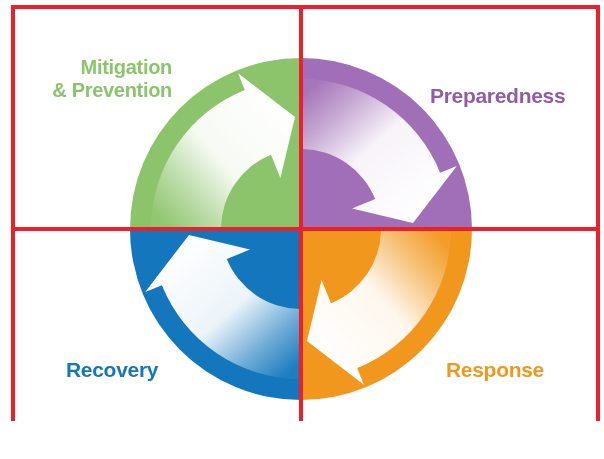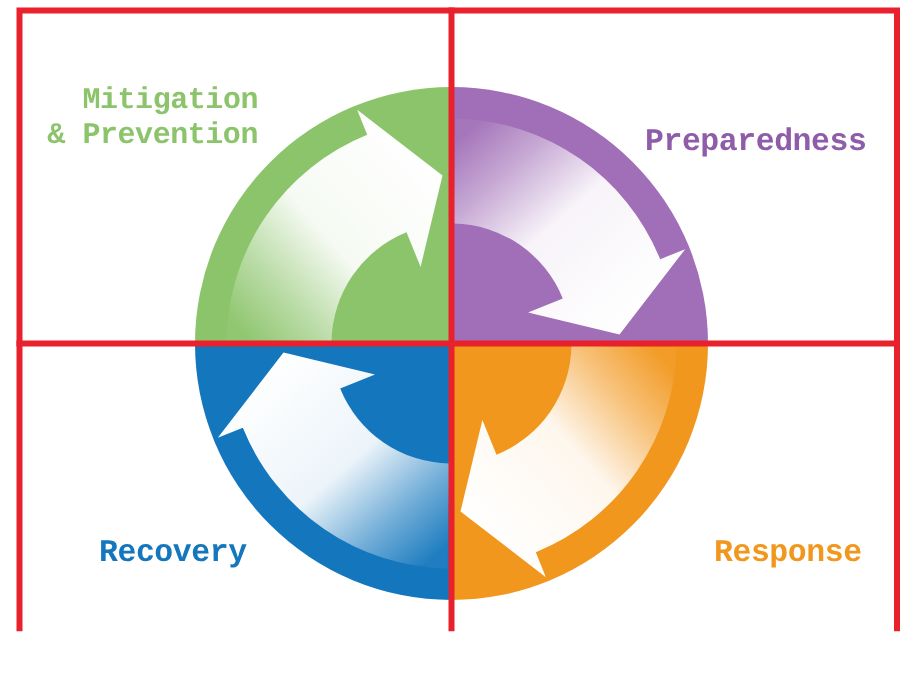--- a/index.html
+++ b/index.html
@@ -1,20 +1,20 @@
 <!DOCTYPE html>
 <html><head>
 <meta charset="utf-8">
 <style>
   html,body{margin:0;padding:0;background:#ffffff;}
   #stage{
     position:relative;
     width:604px;height:421px;
     background:#ffffff;
-    font-family:Liberation Mono, monospace;
+    font-family:Liberation Sans, sans-serif;
     overflow:hidden;
   }
   #frame{
     position:absolute;
     left:11px;top:5px;width:589px;height:453px;
     border:4px solid #e8212d;
     box-sizing:border-box;
   }
   .gridline{position:absolute;}
   #vline{left:299px;top:5px;width:4px;height:453px;}
@@ -77,14 +77,14 @@
 
   <div id="label-mitigation" class="label" style="color: rgb(140, 196, 107);">
     <div>Mitigation</div>
     <div>&amp; Prevention</div>
   </div>
 
   <div id="label-recovery" class="label" style="color: rgb(20, 119, 189);">Recovery</div>
 
   <div id="label-preparedness" class="label" style="color: rgb(142, 92, 168);">Preparedness</div>
 
-  <div id="label-response" class="label" style="color: rgb(242, 151, 29); margin-left: 30px;">Response</div>
+  <div id="label-response" class="label" style="color: rgb(242, 151, 29);">Response</div>
 </div>
 
 </body></html>

